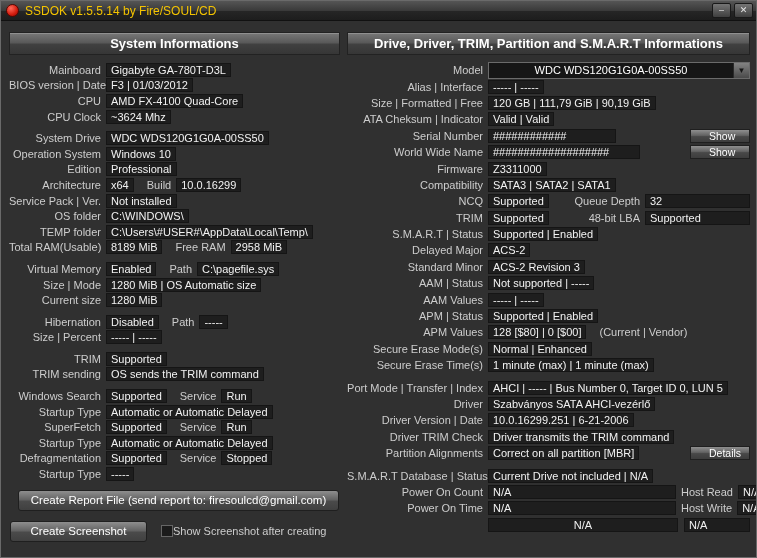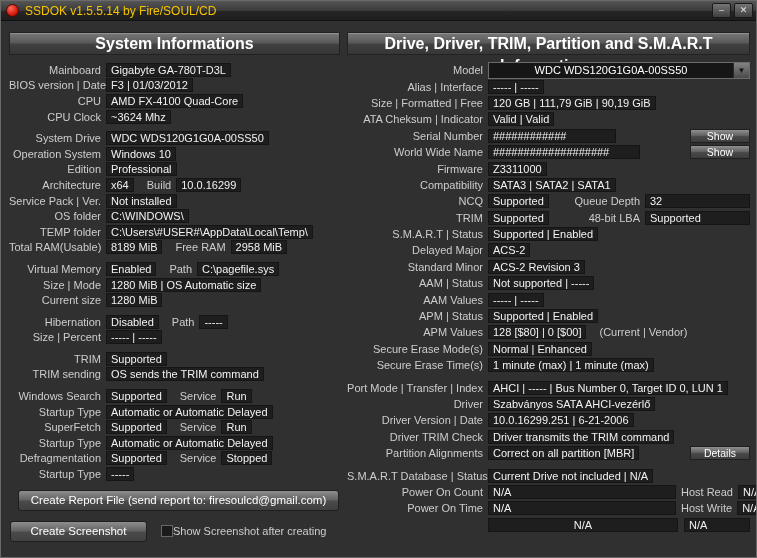--- a/index.html
+++ b/index.html
@@ -13,35 +13,35 @@
        border:1px solid #5a0500}
   .title{color:#f5c400;font-weight:normal;font-size:12px;margin-left:4px;flex:1;white-space:nowrap}
   .winbtn{width:19px;height:15px;background:linear-gradient(#757575,#3f3f3f);
        border:1px solid #191919;border-radius:2px;color:#e5e5e5;font-size:9px;
        line-height:13px;text-align:center;margin-left:3px;cursor:default}
   .panel{position:absolute;top:31px}
   .panel-left{left:8px;width:331px;height:519px}
   .panel-right{left:346px;width:403px;height:519px}
   .phead{height:23px;background:linear-gradient(#787878 0%,#5a5a5a 45%,#404040 55%,#363636 100%);
        border:1px solid #222;box-shadow:inset 0 1px 0 #909090;color:#fff;font-weight:bold;
-       font-size:16px;text-align:center;line-height:22px}
+       font-size:13px;text-align:center;line-height:22px}
   .rows{padding-top:7px}
   .r{display:flex;align-items:center;height:15.6px}
   .panel-right .r{height:16.4px}
   .gap{margin-top:6px}
   .lbl{flex:none;text-align:right;color:#cdcdcd;padding-right:5px;white-space:nowrap}
   .panel-left .lbl{width:97px}
   .panel-right .lbl{width:141px}
   .lbl2{color:#cdcdcd;padding:0 5px;white-space:nowrap}
   .ml8{margin-left:8px}
   .val{background:#1e1e1e;border:1px solid #151515;color:#f2f2f2;padding:0 4px;
        height:14px;line-height:12px;white-space:nowrap}
   .btn{background:linear-gradient(#8f8f8f 0%,#636363 45%,#484848 55%,#3d3d3d 100%);
        border:1px solid #1f1f1f;border-radius:0;color:#fff;height:14px;line-height:12px;
-       padding:0 2px;width:60px;flex:none;text-align:center;font-size:10.5px;cursor:default}
+       padding:0 18px;width:60px;flex:none;font-size:10.5px;cursor:default}
   .push,.auto{margin-left:auto}
   .w92{width:105px;flex:none}
   .w66{width:66px;flex:none}
   .w188{width:188px;flex:none}
   .minw128{min-width:128px}
   .minw150{min-width:152px}
   .fill{flex:1}
   .ctr{text-align:center}
   .ml6{margin-left:6px}
   .dropdown{flex:1;height:17px;background:#161616;border:1px solid #6b6b6b;
@@ -279,21 +279,21 @@
     <div class="r">
         <span class="lbl">Secure Erase Mode(s)</span>
         <span class="val">Normal  |  Enhanced</span>
       </div>
     <div class="r">
         <span class="lbl">Secure Erase Time(s)</span>
         <span class="val">1 minute (max)  |  1 minute (max)</span>
       </div>
     <div class="r gap">
         <span class="lbl">Port Mode | Transfer | Index</span>
-        <span class="val">AHCI  |  -----  |  Bus Number 0, Target ID 0, LUN 1</span>
+        <span class="val">AHCI  |  -----  |  Bus Number 0, Target ID 0, LUN 5</span>
       </div>
     <div class="r">
         <span class="lbl">Driver</span>
         <span class="val">Szabványos SATA AHCI-vezérlő</span>
       </div>
     <div class="r">
         <span class="lbl">Driver Version | Date</span>
         <span class="val">10.0.16299.251  |  6-21-2006</span>
       </div>
     <div class="r">

